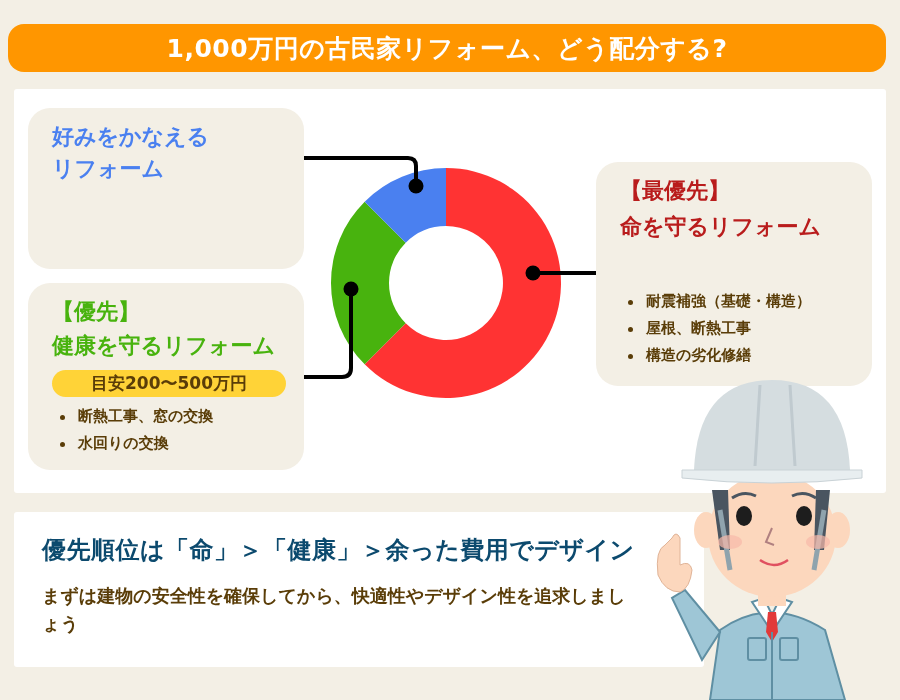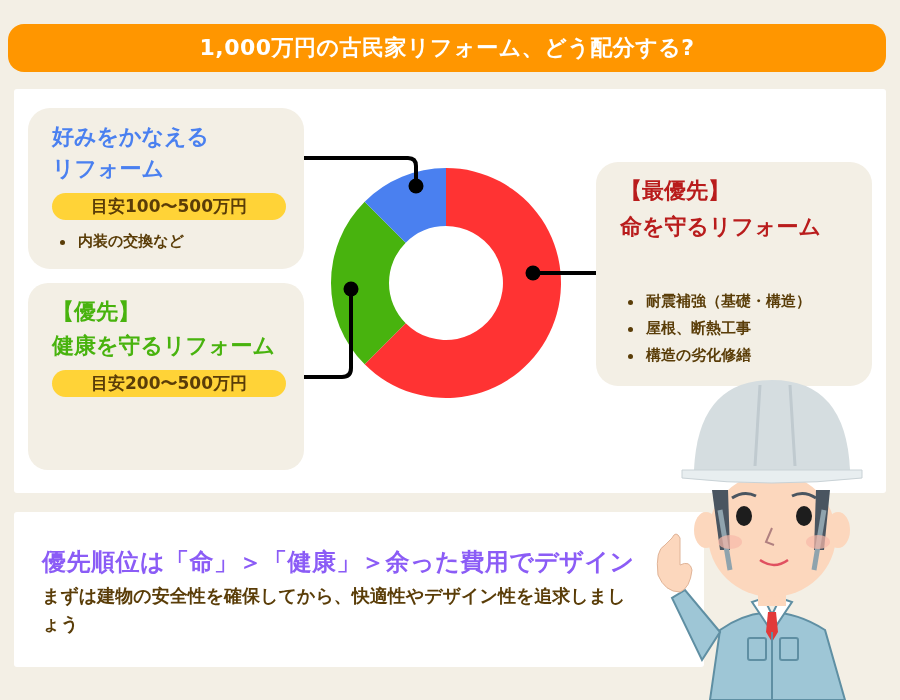--- a/index.html
+++ b/index.html
@@ -5,33 +5,33 @@
   * { box-sizing: border-box; margin: 0; padding: 0; }
   html, body { width: 900px; height: 700px; overflow: hidden; }
   body {
     background: #f3efe5;
     font-family: "DejaVu Sans", "Liberation Sans", sans-serif;
     position: relative;
   }
   .header {
     position: absolute; left: 8px; top: 24px; width: 878px; height: 48px;
     background: #ff9600; border-radius: 16px;
-    color: #fff; font-weight: bold; font-size: 22px;
+    color: #fff; font-weight: bold; font-size: 25px;
     display: flex; align-items: center; justify-content: center;
     letter-spacing: 0.5px;
   }
   .main-panel {
     position: absolute; left: 14px; top: 89px; width: 872px; height: 404px;
     background: #fff; border-radius: 3px;
   }
   .card {
     position: absolute; background: #f3efe5; border-radius: 22px;
   }
   .card-blue { left: 28px; top: 108px; width: 276px; height: 161px; }
-  .card-green { left: 28px; top: 283px; width: 276px; height: 187px; border-radius: 20px; }
+  .card-green { left: 28px; top: 283px; width: 276px; height: 187px; }
   .card-red { left: 596px; top: 162px; width: 276px; height: 224px; }
   .card-title {
     position: absolute; left: 24px; font-weight: bold; font-size: 22px; line-height: 30px;
   }
   .title-blue { color: #4a80f0; }
   .title-green { color: #48b30e; }
   .title-red { color: #b91c1c; }
   .pill {
     position: absolute; left: 24px; height: 27px; width: 234px;
     background: #ffd337; border-radius: 14px;
@@ -46,51 +46,51 @@
   .bullets li::before {
     content: ""; position: absolute; left: 2px; top: 12px; width: 5px; height: 5px;
     background: #5a3d08; border-radius: 50%;
   }
   .chart-svg { position: absolute; left: 0; top: 0; }
   .bottom-panel {
     position: absolute; left: 14px; top: 512px; width: 690px; height: 155px;
     background: #fff; border-radius: 3px;
   }
   .bottom-title {
-    position: absolute; left: 28px; top: 34px;
-    color: #8b5cf6; font-weight: bold; font-size: 24px; letter-spacing: 0.5px;
+    position: absolute; left: 28px; top: 22px;
+    color: #0c4a6e; font-weight: bold; font-size: 24px; letter-spacing: 0.5px;
   }
   .bottom-text {
     position: absolute; left: 28px; top: 70px; width: 600px;
     color: #5a3d08; font-weight: bold; font-size: 18px; line-height: 28px;
   }
   .character { position: absolute; left: 640px; top: 370px; }
 </style>
 </head>
 <body>
 
 <div class="header">
   <span>1,000万円の古民家リフォーム、どう配分する?</span>
 </div>
 
 <div class="main-panel"></div>
 
 <div class="card card-blue">
   <div class="card-title title-blue" style="top:14px;">好みをかなえる</div>
   <div class="card-title title-blue" style="top:46px;">リフォーム</div>
-  <div class="pill" style="top:85px;">目安100〜500万円</div>
-  <ul class="bullets" style="top:120px;">
-    <li>内装の交換など</li>
-  </ul>
 </div>
 
 <div class="card card-green">
   <div class="card-title title-green" style="top:14px;">【優先】</div>
   <div class="card-title title-green" style="top:50px;font-family:Liberation Mono, monospace;">健康を守るリフォーム</div>
   <div class="pill" style="top:87px;">目安200〜500万円</div>
+  <ul class="bullets" style="top:120px;">
+    <li>断熱工事、窓の交換</li>
+    <li>水回りの交換</li>
+  </ul>
 </div>
 
 <div class="card card-red">
   <div class="card-title title-red" style="top:14px;">【最優先】</div>
   <div class="card-title title-red" style="top:50px;">命を守るリフォーム</div>
   <ul class="bullets" style="top:126px;">
     <li>耐震補強（基礎・構造）</li>
     <li>屋根、断熱工事</li>
     <li>構造の劣化修繕</li>
   </ul>

